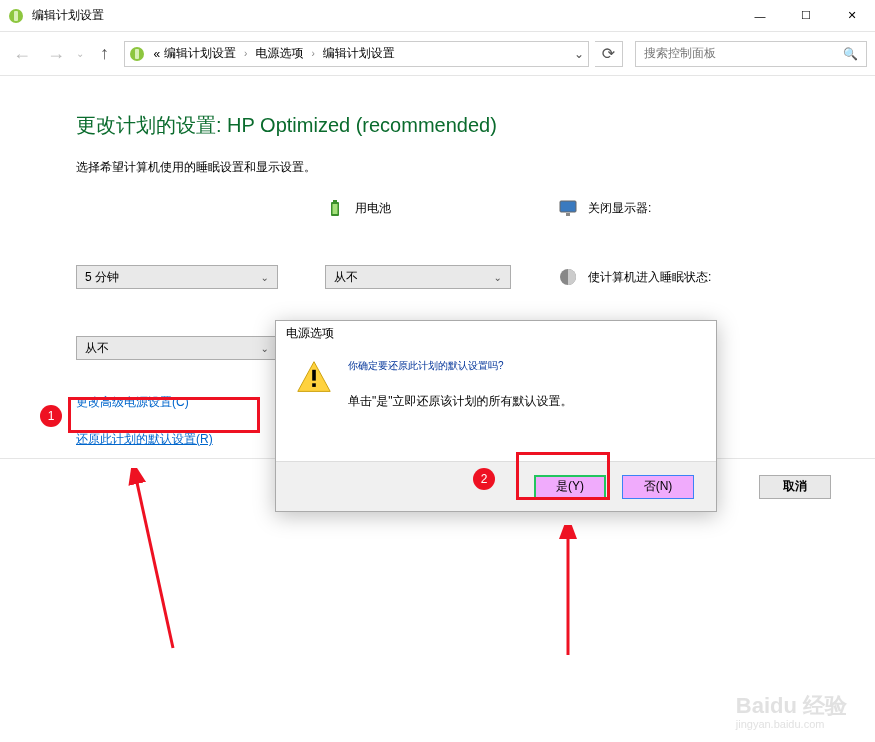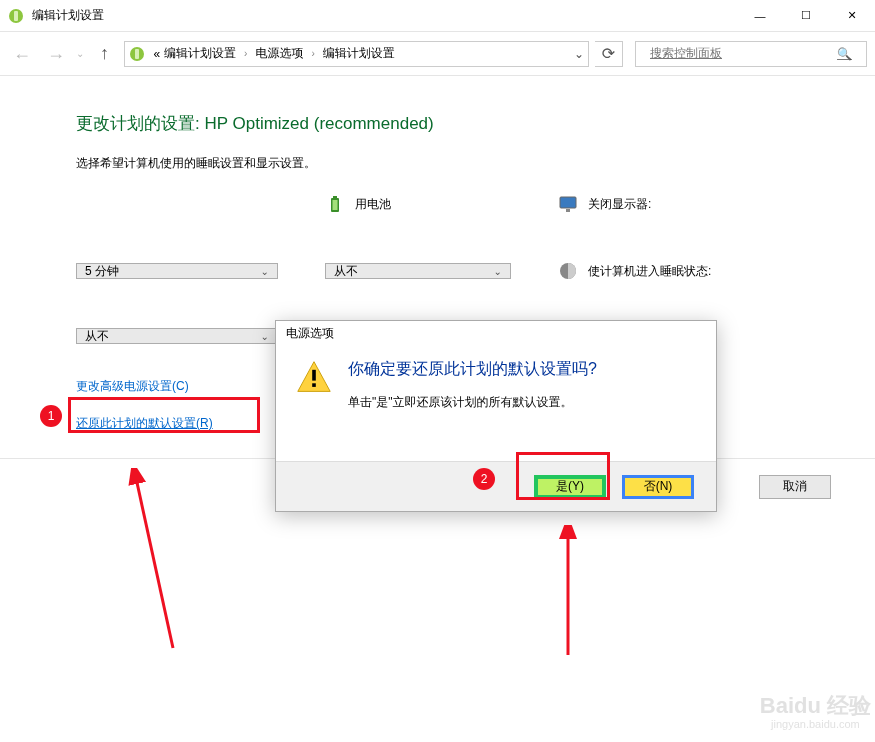--- a/index.html
+++ b/index.html
@@ -14,54 +14,54 @@
     .nav-row { height: 44px; display: flex; align-items: center; padding: 0 8px; gap: 6px; border-bottom: 1px solid #e5e5e5; }
     .nav-arrow { width: 28px; height: 28px; display:flex; align-items:center; justify-content:center; color:#bbb; font-size:18px; }
     .nav-arrow.enabled { color:#555; }
     .nav-caret { color:#bbb; font-size:10px; }
     .addr-bar { flex:1; height:26px; border:1px solid #ccc; display:flex; align-items:center; padding:0 4px; font-size:12px; background:#fff; }
     .addr-bar .ab-icon { width:16px; height:16px; margin-right:6px; }
     .addr-bar .crumb { color:#000; padding:0 2px; }
     .addr-bar .sep { color:#888; padding:0 6px; font-size:10px; }
     .addr-bar .tail { margin-left:auto; display:flex; align-items:center; gap:6px; color:#555; }
     .refresh-btn { width:28px; height:26px; border:1px solid #ccc; border-left:none; display:flex; align-items:center; justify-content:center; color:#555; }
-    .search-box { width:232px; height:26px; border:1px solid #ccc; display:flex; align-items:center; padding:0 14px; font-size:12px; color:#777; margin-left:6px;text-decoration:underline; }
+    .search-box { width:232px; height:26px; border:1px solid #ccc; display:flex; align-items:center; padding:0 8px; font-size:12px; color:#777; margin-left:6px; }
     .search-box .s-icon { margin-left:auto; color:#555; }
 
     .content { padding: 36px 0 0 76px; position:relative; }
-    .page-title { color:#0a6b2d; font-size:17px; margin-bottom:12px; }
+    .page-title { color:#0a6b2d; font-size:20px; margin-bottom:12px; }
     .page-sub { font-size:12px; color:#000; margin-bottom:22px;margin-top:20px; }
 
     .power-grid { display:grid; grid-template-columns: 202px 186px 186px; column-gap:14px; row-gap:18px; align-items:center;gap:47px; }
     .col-header { display:flex; align-items:center; gap:10px; font-size:12px; color:#000; }
     .row-label { display:flex; align-items:center; gap:10px; font-size:12px; color:#000; }
     .row-icon { width:20px; height:20px; }
-    .dropdown { height:16px; border:1px solid #adadad; background:#e9e9e9; display:flex; align-items:center; padding:0 8px; font-size:12px; justify-content:space-between; }
+    .dropdown { height:24px; border:1px solid #adadad; background:#e9e9e9; display:flex; align-items:center; padding:0 8px; font-size:12px; justify-content:space-between; }
     .dropdown .dd-caret { font-size:10px; color:#555; }
 
     .links { margin-top:34px; }
     .link { color:#0066cc; font-size:12px; text-decoration:none; display:block; }
     .link.restore { text-decoration:underline; margin-top:20px; }
 
     .footer-bar { position:absolute; left:0; right:0; top:458px; height:56px; border-top:1px solid #e5e5e5; display:flex; align-items:center; justify-content:flex-end; padding-right:44px; gap:12px; }
-    .btn-flat { min-width:72px; height:24px; border:1px solid #adadad; background:#e9e9e9; font-size:12px; display:flex; align-items:center; justify-content:center; }
+    .btn-flat { min-width:72px; height:24px; border:1px solid #adadad; background:#e9e9e9; font-size:12px; display:flex; align-items:center; justify-content:center;font-weight:bold; }
 
     .dialog { position:absolute; left:275px; top:320px; width:442px; height:192px; background:#fff; border:1px solid #aaa; box-shadow:0 4px 20px rgba(0,0,0,0.25); z-index:20; }
     .dialog .dlg-title { height:24px; padding:4px 10px; font-size:12px; color:#000; }
     .dialog .dlg-body { display:flex; padding:14px 20px 8px 20px; gap:16px; }
     .dialog .dlg-icon { width:36px; height:36px; flex-shrink:0; }
-    .dialog .dlg-main { font-size:16px; color:#003399; margin-bottom:14px; }
+    .dialog .dlg-main { font-size:10px; color:#003399; margin-bottom:20px; }
     .dialog .dlg-text { font-size:12px; color:#000; }
     .dialog .dlg-footer { position:absolute; left:0; right:0; bottom:0; height:50px; background:#f0f0f0; border-top:1px solid #ddd; display:flex; align-items:center; justify-content:flex-end; gap:16px; padding-right:22px; }
-    .dlg-btn { min-width:72px; height:24px; border:3px solid #3b82f6; background:#fde047; font-size:12px; display:flex; align-items:center; justify-content:center; }
-    .dlg-btn.primary { border:4px solid #22c55e; background:#bef264; }
+    .dlg-btn { min-width:72px; height:24px; border:1px solid #3b82f6; background:#f0abfc; font-size:12px; display:flex; align-items:center; justify-content:center; }
+    .dlg-btn.primary { border:2px solid #22c55e; background:#f0abfc; }
 
     .anno-marker { position:absolute; width:22px; height:22px; border-radius:50%; background:#e12; color:#fff; font-size:12px; display:flex; align-items:center; justify-content:center; z-index:30; }
     .anno-box { position:absolute; border:3px solid #e12; z-index:25; pointer-events:none; }
-    .watermark { position:absolute; right:4px; bottom:12px; color:rgba(200,200,200,0.55); font-size:22px; font-weight:bold; text-align:center; line-height:1.1; z-index:40; }
+    .watermark { position:absolute; right:28px; bottom:12px; color:rgba(200,200,200,0.55); font-size:22px; font-weight:bold; text-align:left; line-height:1.1; z-index:40; }
     .watermark .sub { font-size:11px; font-weight:normal; }
 
     .arrow-svg { position:absolute; z-index:28; pointer-events:none; }
   </style>
 </head>
 <body>
 
 <div class="titlebar">
   <svg class="app-icon" viewBox="0 0 16 16">
       <circle cx="8" cy="8" r="7" fill="#8dc63f"></circle>

